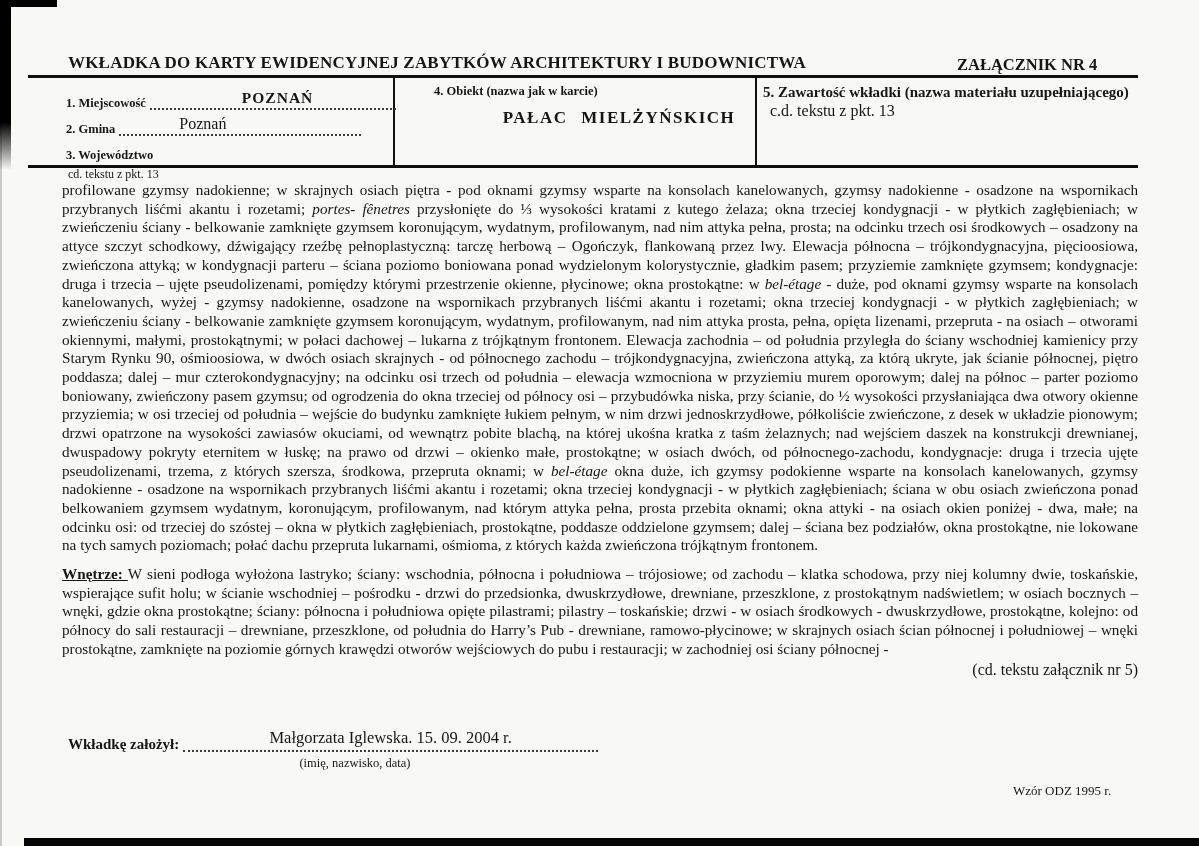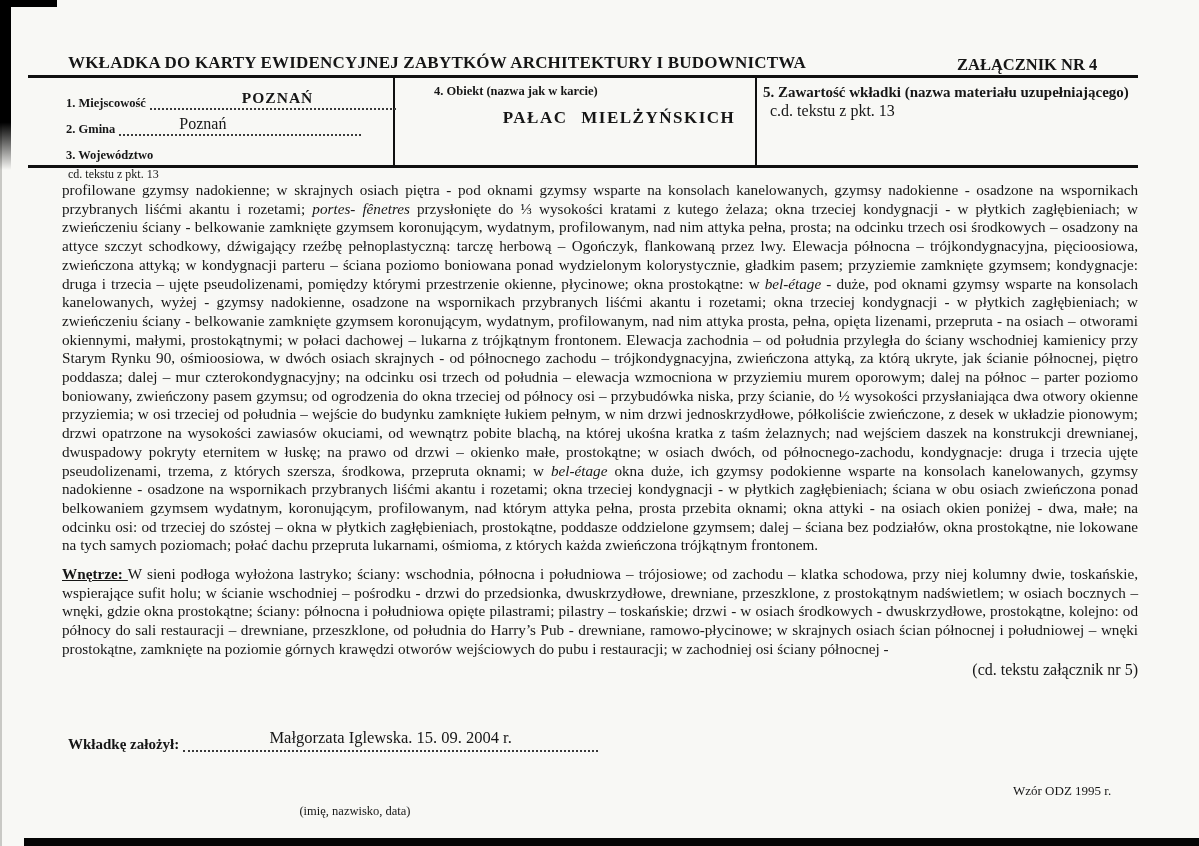--- a/index.html
+++ b/index.html
@@ -57,21 +57,21 @@
   .seg-label{font-weight:bold;text-decoration:underline;}
   .cont-footer{text-align:right;font-size:16px;margin-top:2px !important;}
 
   
   .foot-field{position:absolute;display:flex;align-items:flex-end;}
   .foot-label{font-size:15px;font-weight:bold;white-space:nowrap;padding-right:4px;line-height:15px;}
   .foot-fill{flex:1;position:relative;border-bottom:2px dotted #3a3a3a;height:100%;}
   .foot-value{position:absolute;bottom:2px;left:0;right:0;text-align:center;font-size:16.5px;white-space:nowrap;}
   .ff1{left:68px;top:726px;width:530px;height:26px;}
   .ff2{left:68px;top:770px;width:530px;height:28px;}
-  .foot-hint{position:absolute;left:255px;top:756px;width:200px;text-align:center;font-size:12.5px;white-space:nowrap;margin-top:48px;}
+  .foot-hint{position:absolute;left:255px;top:756px;width:200px;text-align:center;font-size:12.5px;white-space:nowrap;}
   .template-note{position:absolute;left:1013px;top:783px;font-size:13px;font-weight:normal;white-space:nowrap;}
 </style>
 </head>
 <body>
 
 <div class="page">
 
   <div class="scan-top"></div>
   <div class="scan-left-edge"></div>
   <div class="scan-left"></div>

